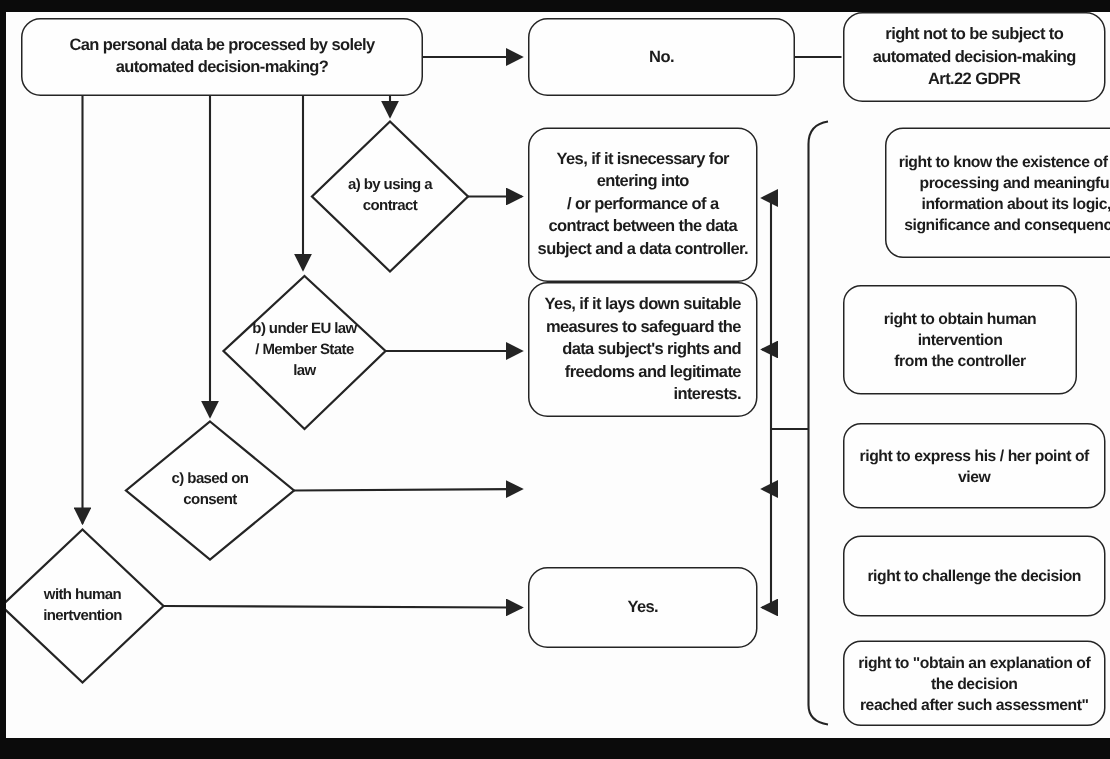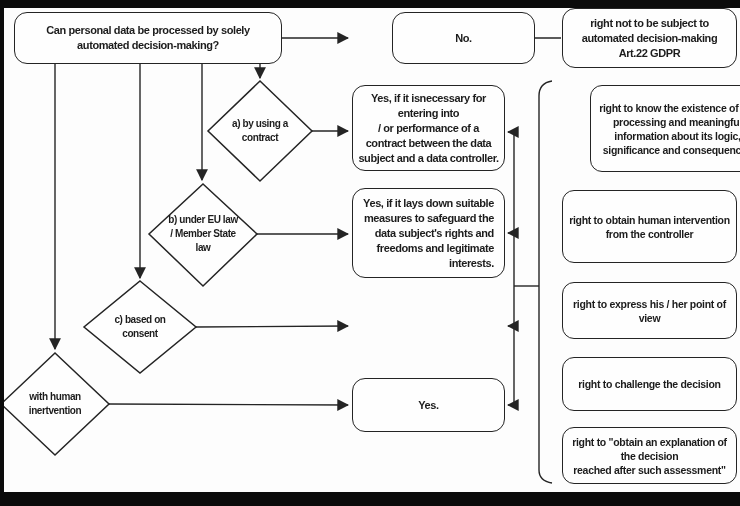--- a/index.html
+++ b/index.html
@@ -56,42 +56,42 @@
     <path class="ln" d="M514,405 L508,405" marker-end="url(#arr)"></path>
 
     <polygon class="shape" points="260,81 312,131 260,181 208,131"></polygon>
     <polygon class="shape" points="203,184 257,234 203,286 149,234"></polygon>
     <polygon class="shape" points="140,281 196,327 140,373 84,327"></polygon>
     <polygon class="shape" points="55,353 109,404 55,455 1,404"></polygon>
   </svg>
 
   <div class="box" style="left:14px;top:12px;width:268px;height:52px;">Can personal data be processed by solely
 automated decision-making?</div>
-  <div class="box" style="left:352px;top:12px;width:143px;height:52px;margin-left:40px;">No.</div>
+  <div class="box" style="left:352px;top:12px;width:178px;height:52px;">No.</div>
   <div class="box" style="left:562px;top:8px;width:175px;height:60px;">right not to be subject to
 automated decision-making
 Art.22 GDPR</div>
 
-  <div class="box" style="left:352px;top:85px;width:153px;height:86px;">Yes, if it isnecessary for
+  <div class="box" style="left:352px;top:85px;width:153px;height:103px;">Yes, if it isnecessary for
 entering into
 / or performance of a
 contract between the data
 subject and a data controller.</div>
   <div class="box" style="left:352px;top:188px;width:153px;height:90px;text-align:right;">Yes, if it lays down suitable
 measures to safeguard the
 data subject's rights and
 freedoms and legitimate
 interests.</div>
   <div class="box" style="left:352px;top:378px;width:153px;height:54px;">Yes.</div>
 
   <div class="box rbox" style="left:562px;top:85px;width:175px;height:87px;margin-left:28px;">right to know the existence of the
 processing and meaningful
 information about its logic,
 significance and consequences</div>
-  <div class="box rbox" style="left:562px;top:190px;width:175px;height:73px;">right to obtain human intervention
+  <div class="box rbox" style="left:562px;top:190px;width:156px;height:73px;">right to obtain human intervention
 from the controller</div>
   <div class="box rbox" style="left:562px;top:282px;width:175px;height:57px;">right to express his / her point of
 view</div>
   <div class="box rbox" style="left:562px;top:357px;width:175px;height:54px;">right to challenge the decision</div>
   <div class="box rbox" style="left:562px;top:427px;width:175px;height:57px;">right to "obtain an explanation of
 the decision
 reached after such assessment"</div>
 
   <div class="dlabel" style="left:210px;top:106px;width:100px;height:50px;">a) by using a
 contract</div>

